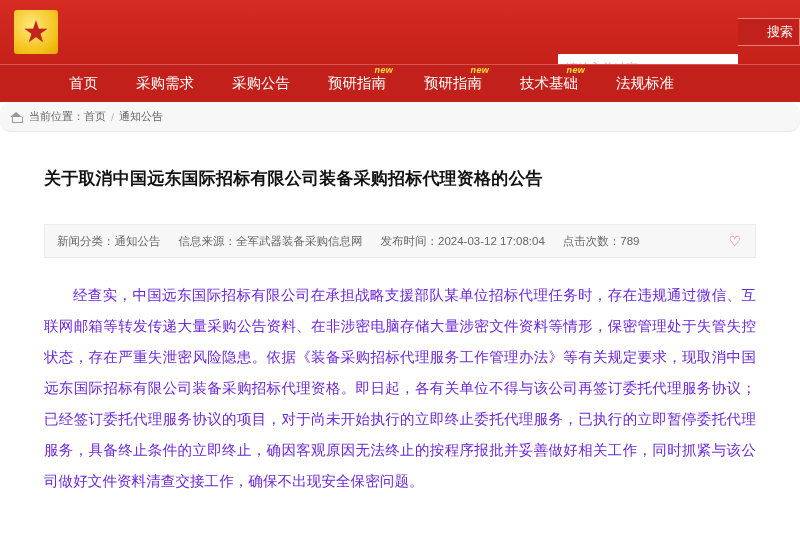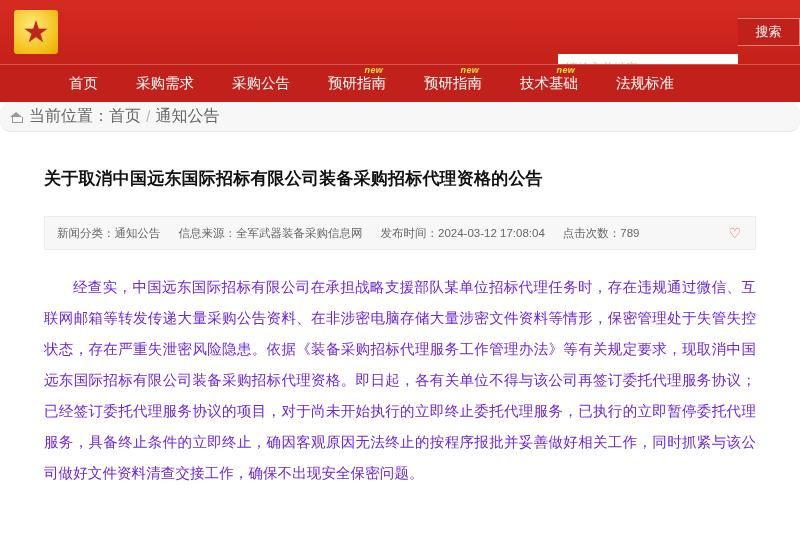--- a/index.html
+++ b/index.html
@@ -64,20 +64,21 @@
   .search-input::placeholder { color: #bdbdbd; }
   .search-btn {
     width: 62px; height: 28px;
     background: #c0211a;
     border: 1px solid #e8837c;
     border-left: none;
     color: #fff;
     font-size: 13px;
     cursor: pointer;
     font-family: "Liberation Sans", sans-serif;
+    text-align: right;
   }
 
   
   .nav {
     height: 38px;
     background: #c2201a;
     border-top: 1px solid #d4564f;
     display: flex;
     align-items: stretch;
     padding-left: 50px;
@@ -89,37 +90,37 @@
     font-size: 14.5px;
     display: flex;
     align-items: center;
     padding: 0 19px;
     white-space: nowrap;
     cursor: pointer;
   }
   .nav-item .new-tag {
     position: absolute;
     top: 0px;
-    right: 22px;
+    right: 12px;
     color: #ffe033;
     font-size: 9px;
     font-style: italic;
     font-weight: bold;
     letter-spacing: .3px;
   }
 
   
   .crumb {
     height: 30px;
     background: #f7f7f7;
     border-bottom: 1px solid #e9e9e9;
     display: flex;
     align-items: center;
     padding-left: 10px;
-    font-size: 16px;
+    font-size: 11px;
     color: #666;
     border-radius: 11px;
   }
   .crumb .home-icon {
     width: 13px; height: 12px;
     margin-right: 6px;
     display: inline-block;
     position: relative;
   }
   .crumb .home-icon:before {
@@ -151,21 +152,21 @@
     padding-top: 34px;
   }
   .art-title {
     font-size: 17px;
     font-weight: bold;
     color: #111;
     line-height: 26px;
     letter-spacing: .2px;
   }
   .meta-bar {
-    margin-top: 24px;
+    margin-top: 32px;
     height: 34px;
     background: #f7f7f7;
     border: 1px solid #ececec;
     display: flex;
     align-items: center;
     padding: 0 12px;
     font-size: 11.5px;
     color: #666;
     position: relative;
   }

